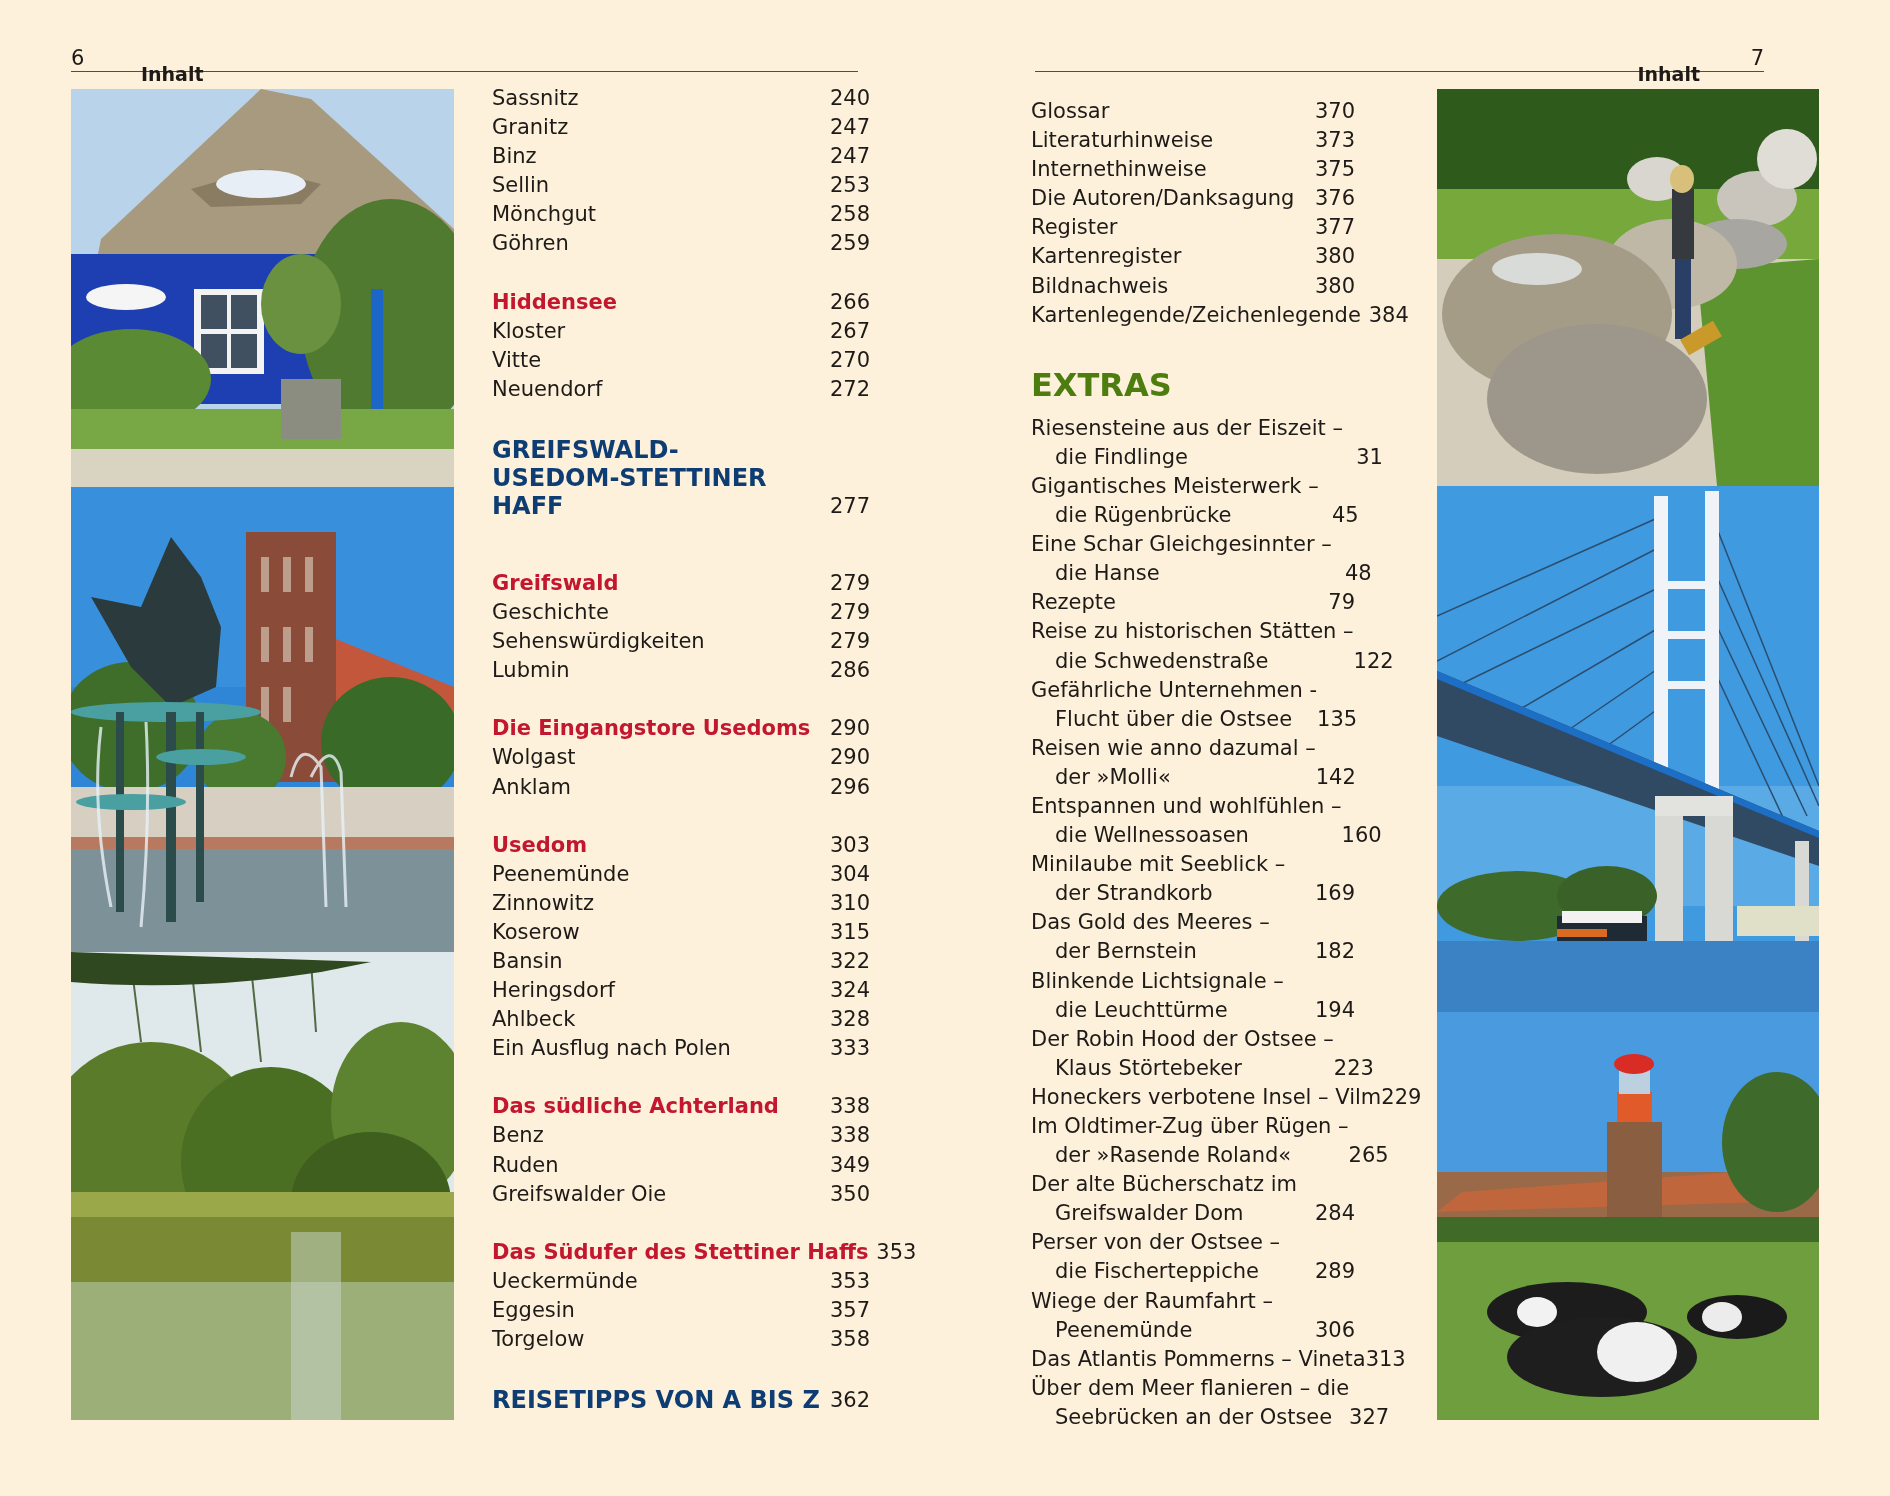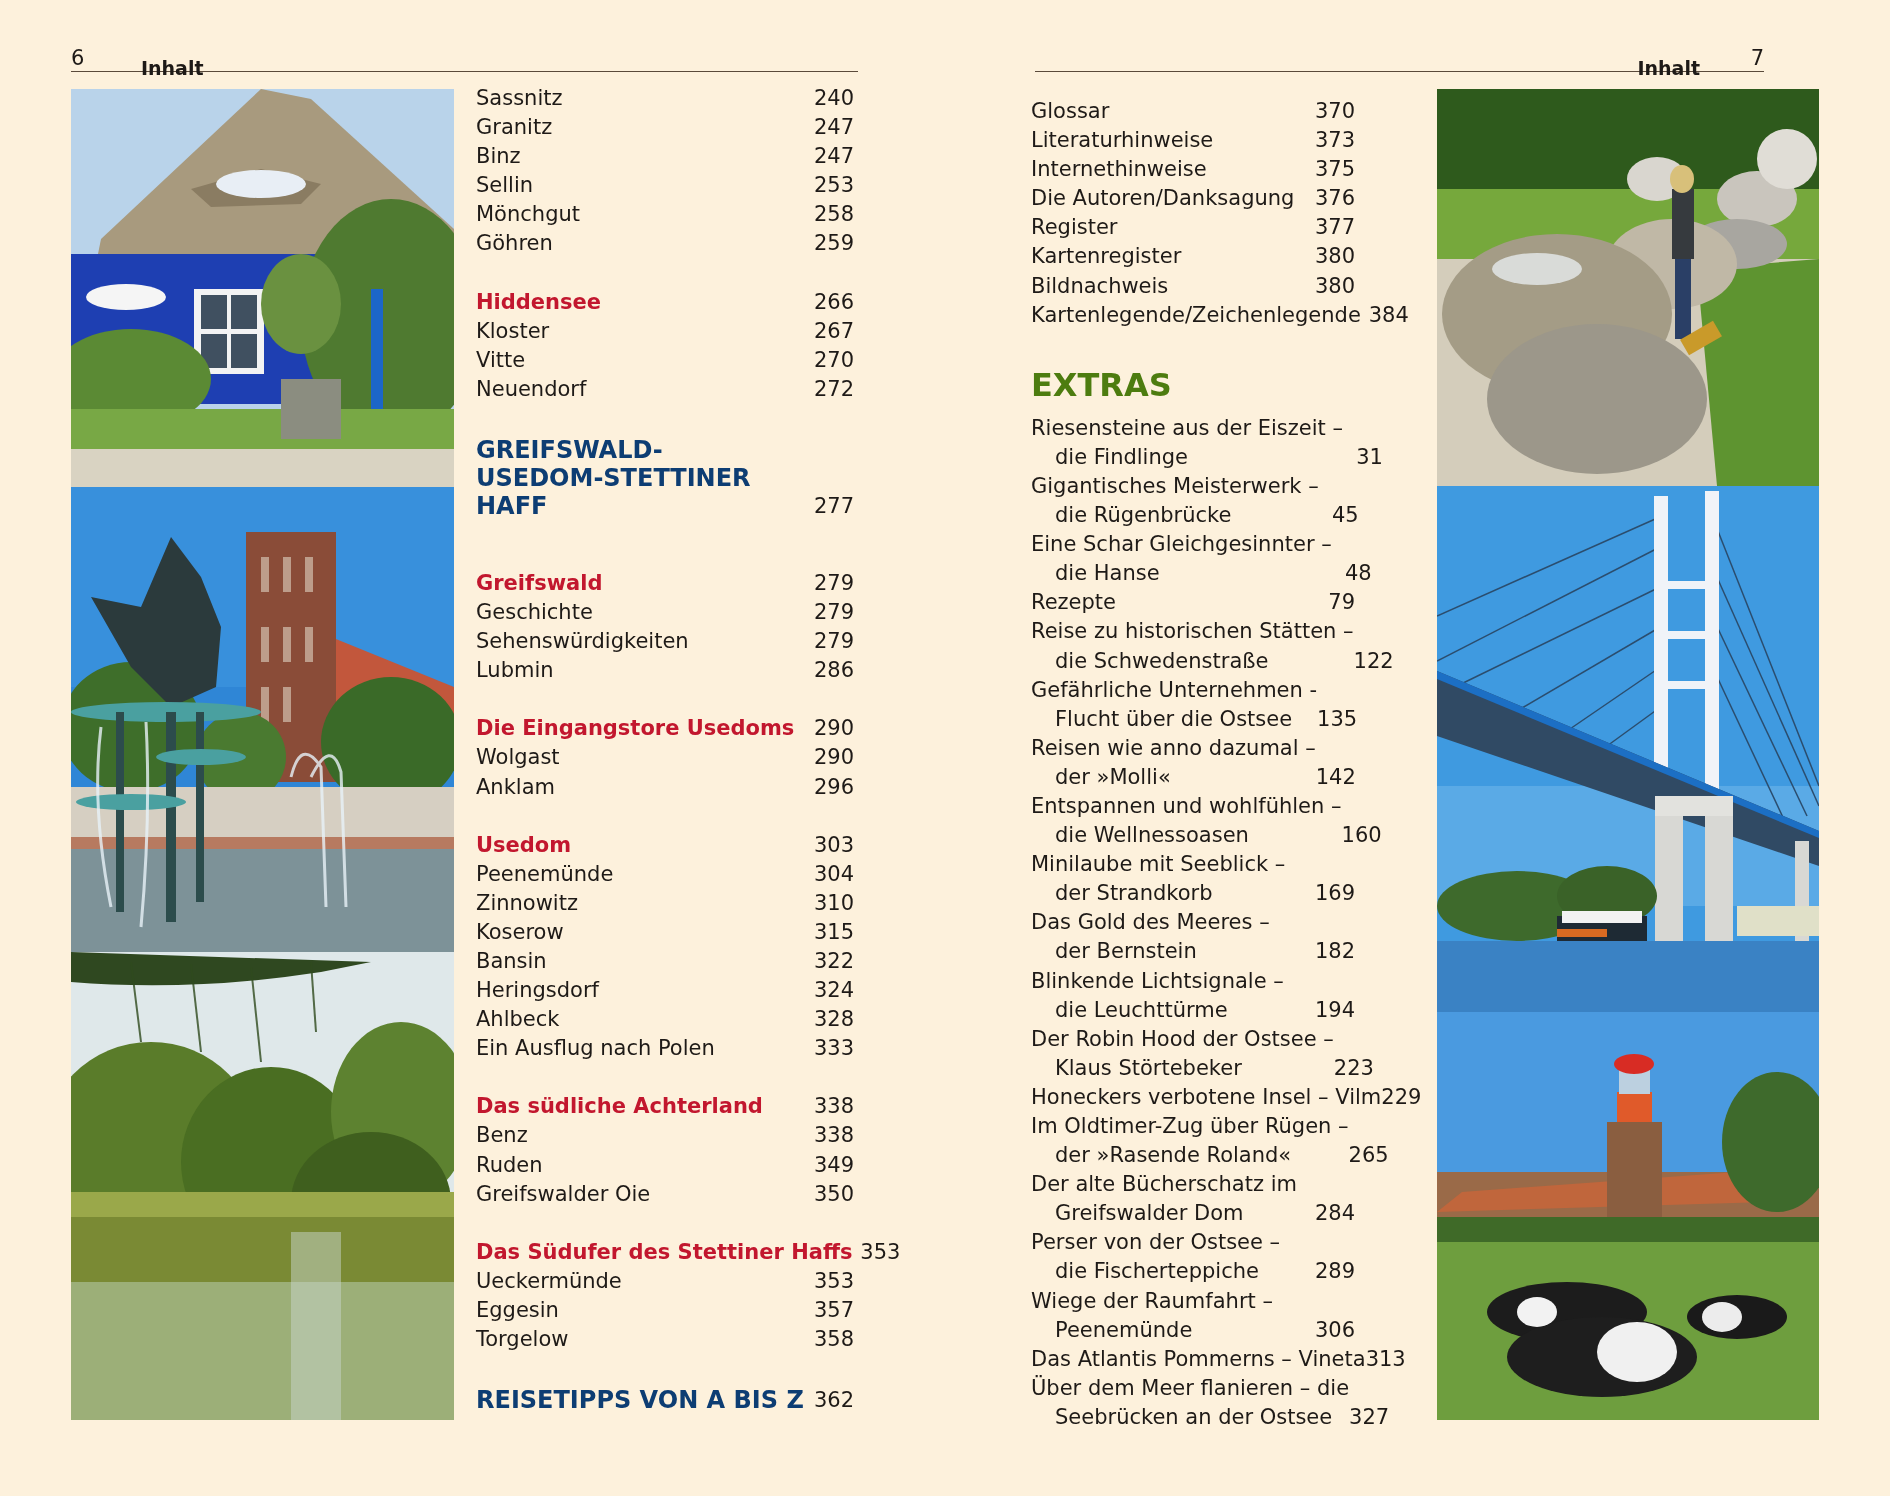--- a/index.html
+++ b/index.html
@@ -7,31 +7,31 @@
   body { position: relative; font-family: "DejaVu Sans", sans-serif; color: #1e1a17; }
 
   .page { position: absolute; top: 0; height: 1496px; }
   .page-left { left: 0; width: 945px; }
   .page-right { left: 945px; width: 945px; }
 
   .running-head { position: absolute; top: 44px; height: 28px; border-bottom: 1.5px solid #5a4a3a; }
   .page-left .running-head { left: 71px; width: 787px; }
   .page-right .running-head { left: 90px; width: 729px; }
   .folio { position: absolute; top: 0; font-size: 21px; line-height: 28px; }
-  .head-title { position: absolute; top: 10px; font-size: 19px; font-weight: bold; line-height: 28px; }
+  .head-title { position: absolute; top: 16px; font-size: 19px; font-weight: bold; line-height: 28px; }
   .page-left .folio { left: 0; }
   .page-left .head-title { left: 70px; }
   .page-right .folio { right: 0; }
   .page-right .head-title { right: 64px; }
 
   .photo { position: absolute; overflow: hidden; }
   .photo svg { display: block; width: 100%; height: 100%; }
 
   .toc { position: absolute; top: 84px; }
-  .page-left .toc { left: 476px; width: 378px; }
+  .page-left .toc { left: 492px; width: 378px; }
   .page-right .toc { left: 86px; width: 324px; margin-top: 13px; }
 
   .entry { position: relative; display: flex; justify-content: space-between; align-items: flex-end;
            font-size: 21px; line-height: 29.1px; white-space: nowrap; }
   .entry .label { flex: 1; }
   .entry .page-no { text-align: right; min-width: 48px; }
   .entry.region .label { color: #c2172e; font-weight: bold; }
   .entry.chapter { font-size: 24px; line-height: 28px; }
   .entry.chapter .label { color: #0d3d73; font-weight: bold; white-space: normal; }
   .entry.chapter .page-no { font-size: 21px; }

